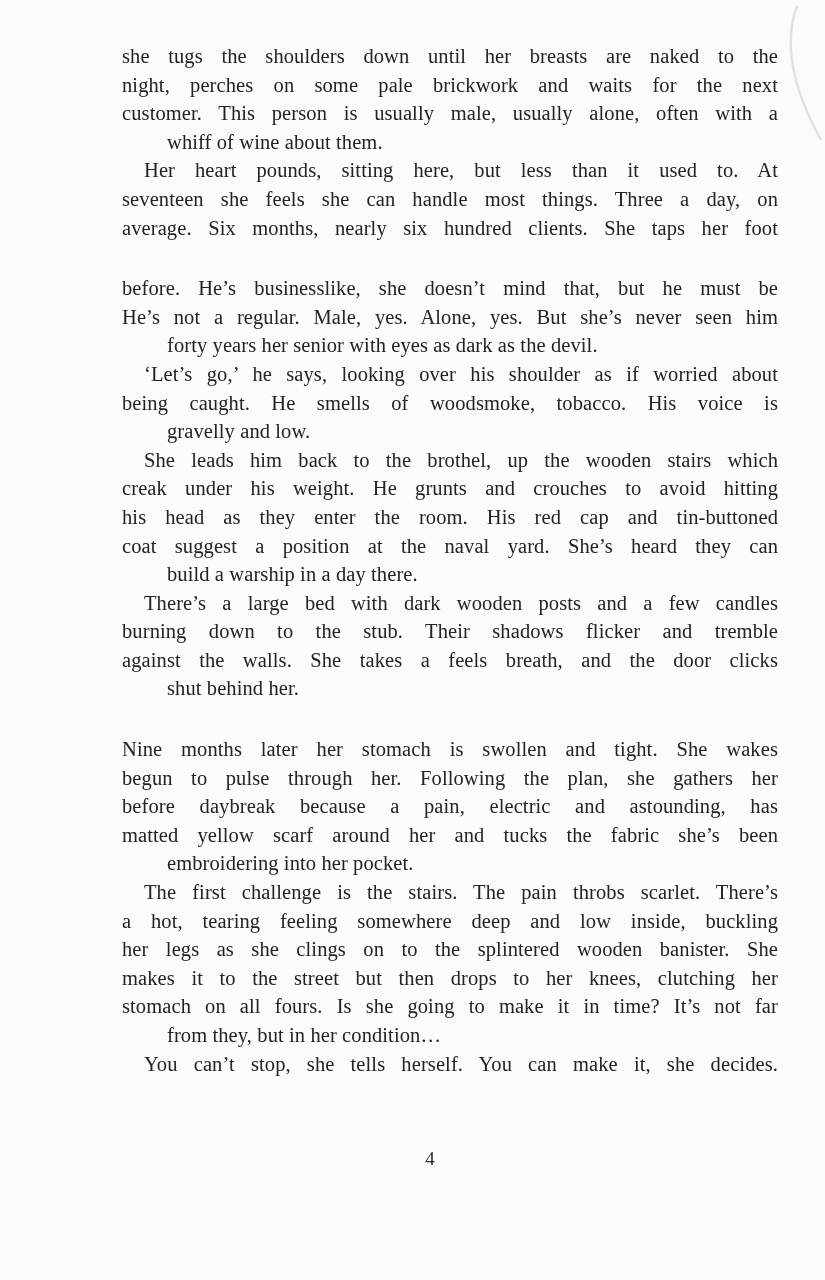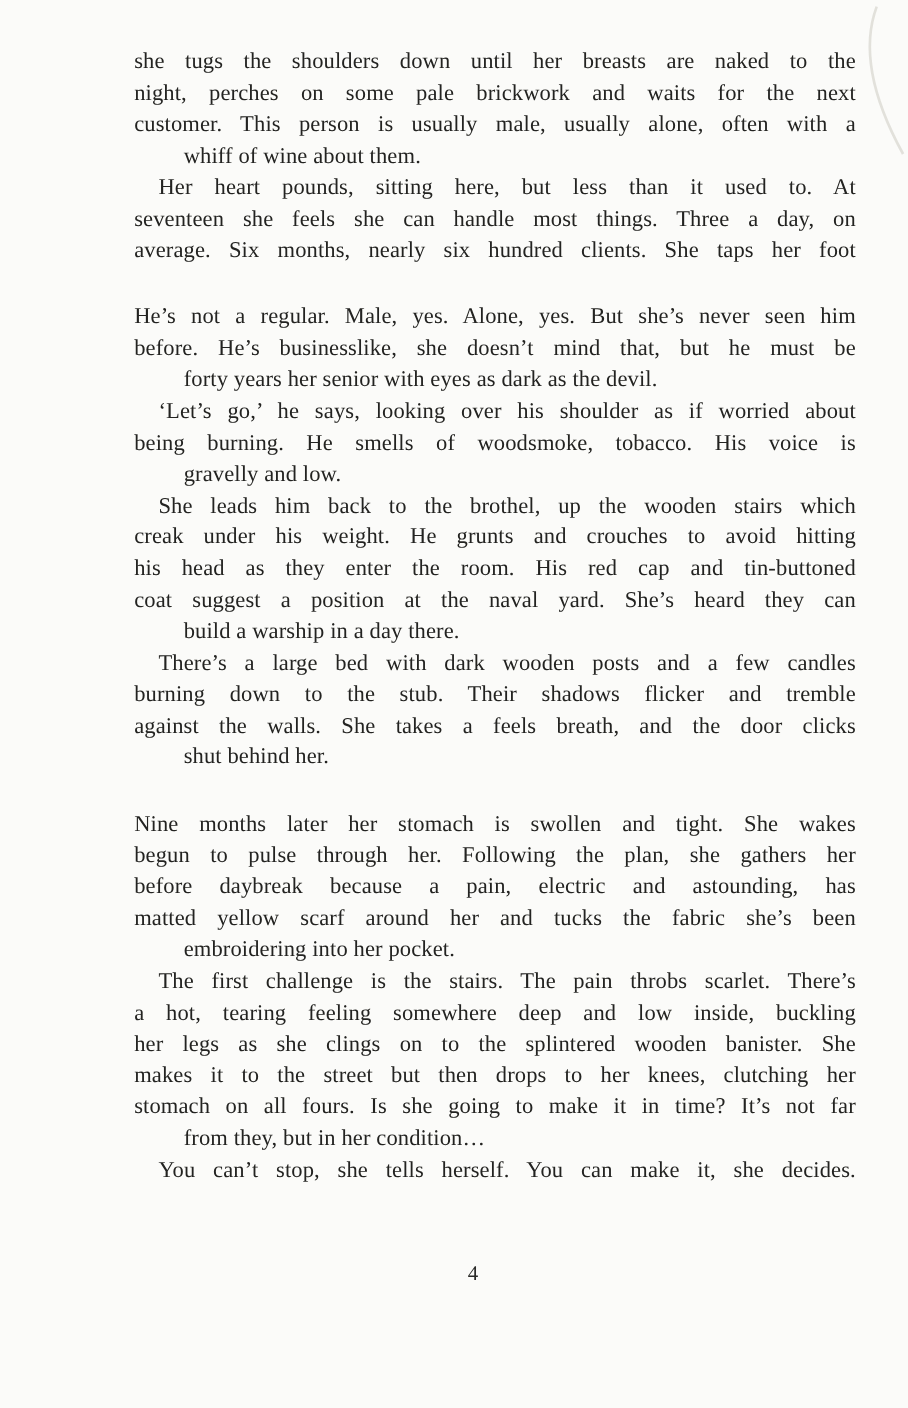--- a/index.html
+++ b/index.html
@@ -81,27 +81,27 @@
           <div class="line last">whiff of wine about them.</div>
         </div>
         <div class="para">
           <div class="line first-indent">Her heart pounds, sitting here, but less than it used to. At</div>
           <div class="line">seventeen she feels she can handle most things. Three a day, on</div>
           <div class="line">average. Six months, nearly six hundred clients. She taps her foot</div>
         </div>
       </div>
       <div class="section">
         <div class="para">
+          <div class="line">before. He’s businesslike, she doesn’t mind that, but he must be</div>
           <div class="line">He’s not a regular. Male, yes. Alone, yes. But she’s never seen him</div>
-          <div class="line">before. He’s businesslike, she doesn’t mind that, but he must be</div>
           <div class="line last">forty years her senior with eyes as dark as the devil.</div>
         </div>
         <div class="para">
           <div class="line first-indent">‘Let’s go,’ he says, looking over his shoulder as if worried about</div>
-          <div class="line">being burning. He smells of woodsmoke, tobacco. His voice is</div>
+          <div class="line">being caught. He smells of woodsmoke, tobacco. His voice is</div>
           <div class="line last">gravelly and low.</div>
         </div>
         <div class="para">
           <div class="line first-indent">She leads him back to the brothel, up the wooden stairs which</div>
           <div class="line">creak under his weight. He grunts and crouches to avoid hitting</div>
           <div class="line">his head as they enter the room. His red cap and tin-buttoned</div>
           <div class="line">coat suggest a position at the naval yard. She’s heard they can</div>
           <div class="line last">build a warship in a day there.</div>
         </div>
         <div class="para">

